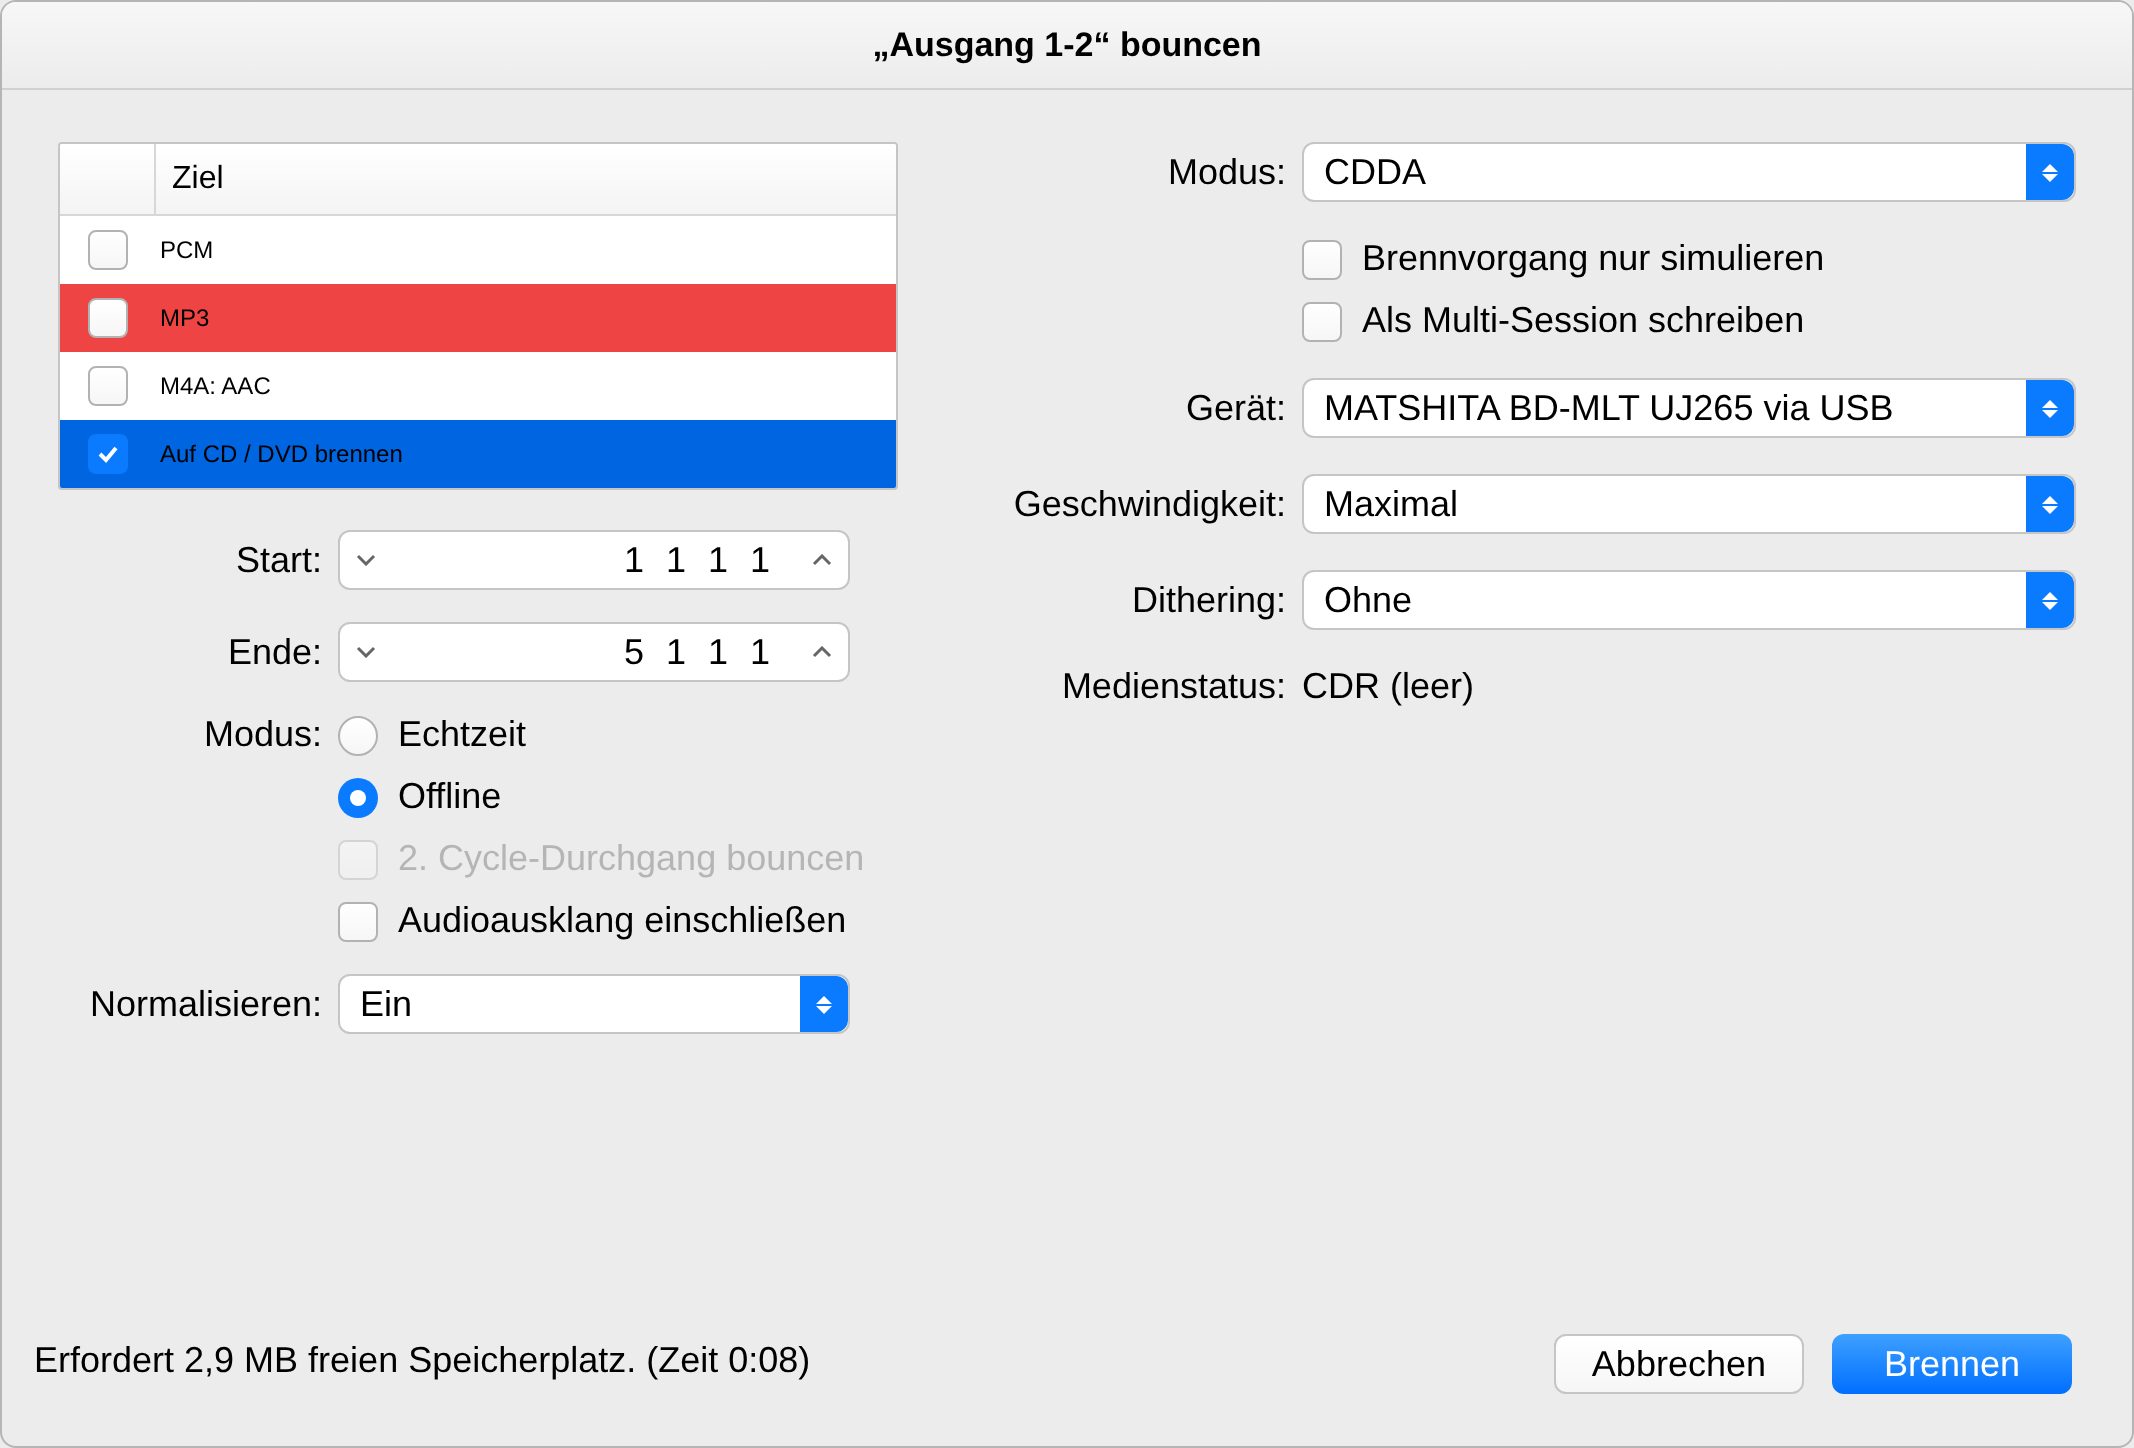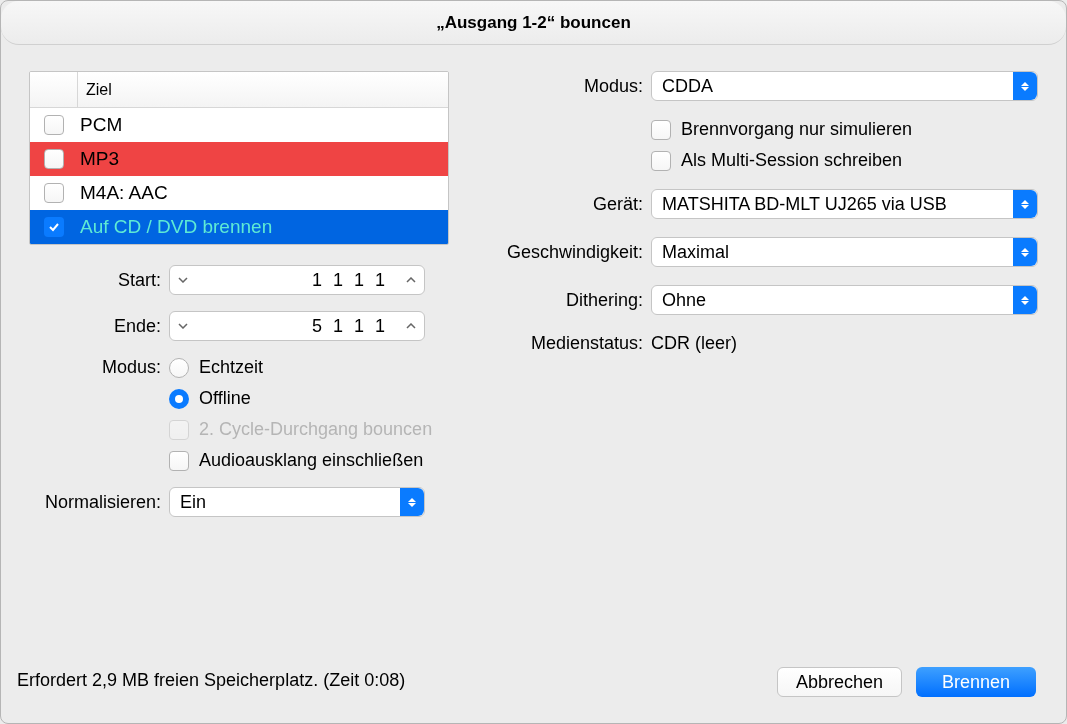--- a/index.html
+++ b/index.html
@@ -1,32 +1,32 @@
 <!DOCTYPE html>
 <html><head>
 <meta charset="utf-8">
 <style>
   * { box-sizing: border-box; margin: 0; padding: 0; font-family: -apple-system, "Helvetica Neue", Arial, sans-serif; }
   body { width: 1067px; height: 724px; background: #ececec; border: 1px solid #b5b5b5; border-radius: 8px; overflow: hidden; }
-  .titlebar { height: 44px; display:flex; align-items:center; justify-content:center; font-size: 17px; font-weight: 600; border-bottom: 1px solid #d0d0d0; background: linear-gradient(#f7f7f7,#ececec); border-radius: 18px; }
+  .titlebar { height: 44px; display:flex; align-items:center; justify-content:center; font-size: 17px; font-weight: 600; border-bottom: 1px solid #d0d0d0; background: linear-gradient(#f7f7f7,#ececec); }
   .content { display:flex; padding: 26px 28px 0 28px; gap: 24px; height: 580px; }
   .left { width: 420px; }
   .right { flex:1; }
 
   
   .table { border: 1px solid #c5c5c5; border-radius: 2px; background: #fff; overflow:hidden; }
   .table-head { display:flex; align-items:center; height: 36px; background: linear-gradient(#ffffff,#f4f4f4); border-bottom: 1px solid #d7d7d7; }
   .hcell1 { width: 48px; border-right: 1px solid #d7d7d7; height:100%; }
   .hcell2 { flex:1; padding-left: 8px; font-size: 16px; line-height: 30px; }
-  .trow { display:flex; align-items:center; height: 34px; font-size: 19px; }
+  .trow { display:flex; align-items:center; height: 34px; font-size: 12px; }
   .trow .chkslot { width: 48px; display:flex; align-items:center; justify-content:center; }
   .trow .txt { padding-left: 2px; }
   .trow.odd { background: #fff; }
   .trow.even { background: #ef4444; }
-  .trow.sel { background: #0065e1; color: #5eead4; }
+  .trow.sel { background: #0065e1; color: #000000; }
 
   
   .chk { width: 20px; height: 20px; border: 1px solid #b2b2b2; border-radius: 4px; background: linear-gradient(#ffffff,#f6f6f6); display:flex; align-items:center; justify-content:center; }
   .chk.sel { background: #0a7bff; border: none; }
   .chk.disabled { opacity: 0.4; }
   .chk svg { display:none; }
   .chk.sel svg { display:block; }
 
   
   .radio { width: 20px; height: 20px; border: 1px solid #b2b2b2; border-radius: 50%; background: linear-gradient(#ffffff,#f6f6f6); display:flex; align-items:center; justify-content:center; }

